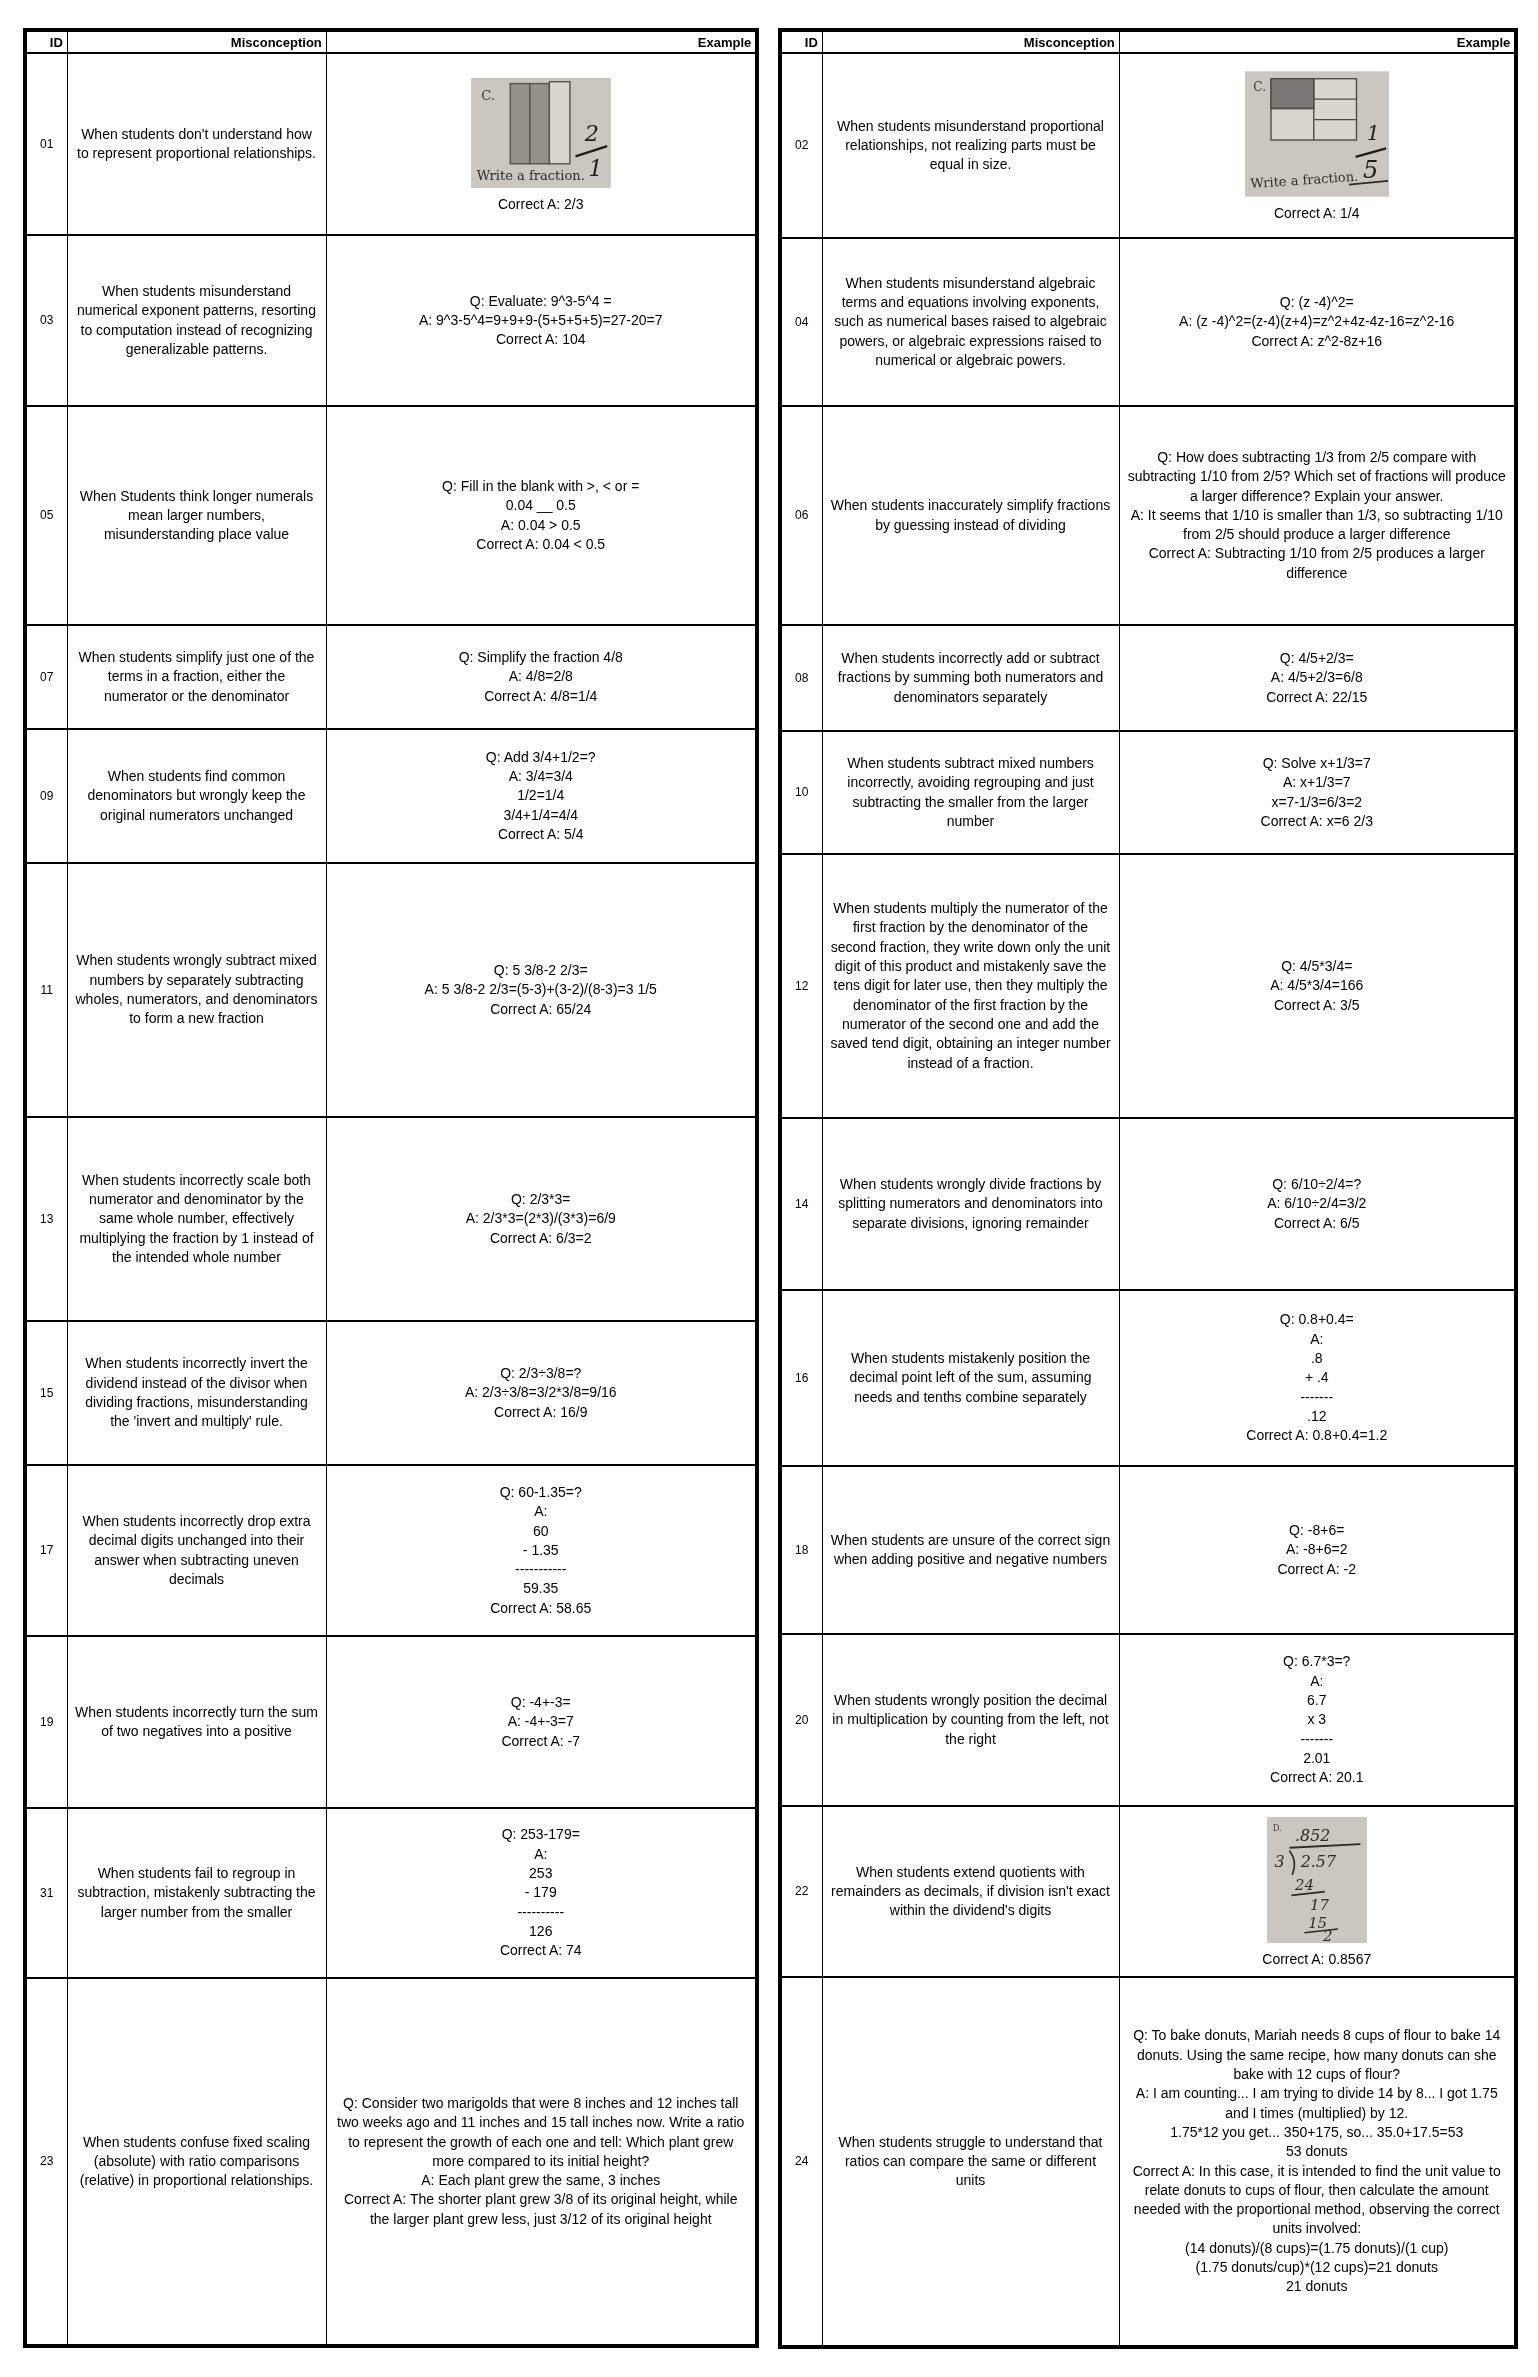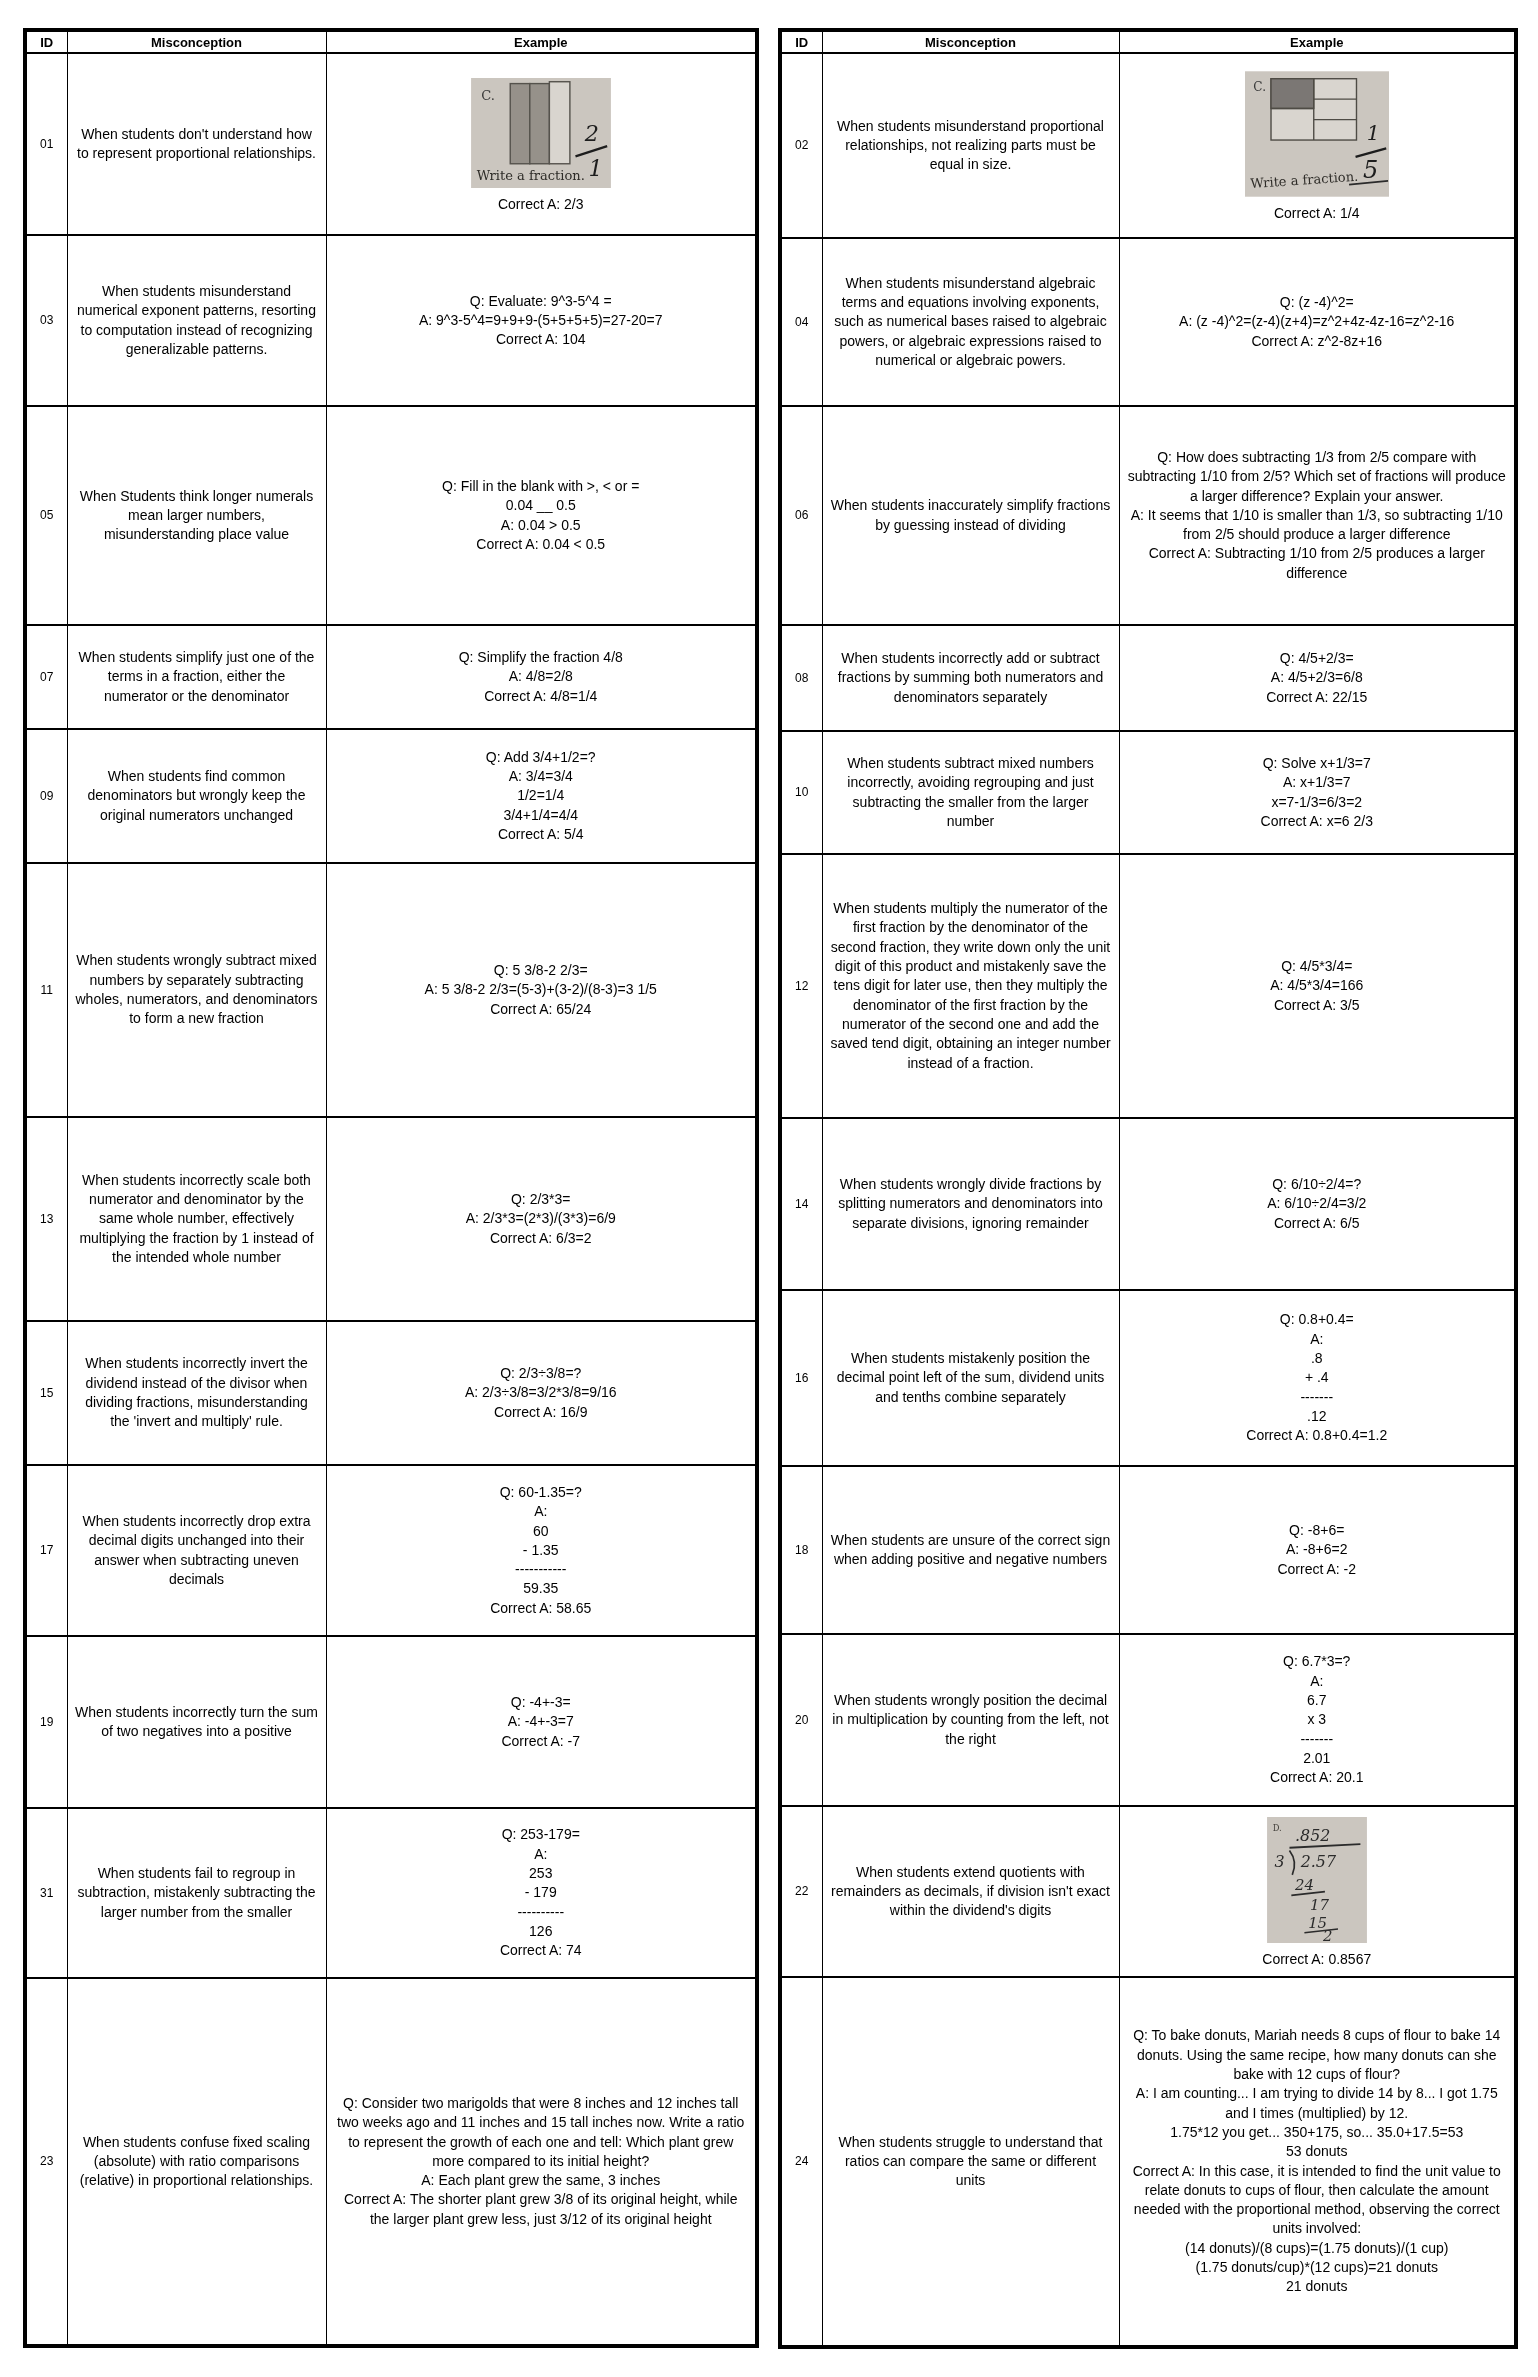--- a/index.html
+++ b/index.html
@@ -17,21 +17,21 @@
   #table-right { left:778px; width:736px; }
 
   .mtable th, .mtable td {
     border-left:1.9px solid #000; border-right:1.9px solid #000;
     border-top:2.8px solid #000;  border-bottom:2.8px solid #000;
     text-align:center; vertical-align:middle;
     padding:1.9px 7.5px;
     overflow:hidden;
   }
   .mtable thead tr { height:23px; }
-  .mtable th { font-size:13px; font-weight:bold; padding:1.9px 3.7px; }
+  .mtable th { font-size:13px; font-weight:bold; padding:1.9px 3.7px;text-align:right; }
 
   .mtable td { font-size:14px; line-height:1.38; }
   td.id-cell { font-size:12px; padding:1.9px 1.9px; }
   td.ex-cell .ex-text { white-space:pre-line; }
 
   
   #table-left tbody tr:nth-child(1){height:182px}
   #table-left tbody tr:nth-child(2){height:171px}
   #table-left tbody tr:nth-child(3){height:219px}
   #table-left tbody tr:nth-child(4){height:104px}
@@ -317,21 +317,21 @@
     <td class="misc-cell">When students wrongly divide fractions by splitting numerators and denominators into separate divisions, ignoring remainder</td>
     <td class="ex-cell">
 
       <div class="ex-text">Q: 6/10÷2/4=?
 A: 6/10÷2/4=3/2
 Correct A: 6/5</div>
     </td>
   </tr>
       <tr class="data-row">
     <td class="id-cell">16</td>
-    <td class="misc-cell">When students mistakenly position the decimal point left of the sum, dividend units and tenths combine separately</td>
+    <td class="misc-cell">When students mistakenly position the decimal point left of the sum, assuming needs and tenths combine separately</td>
     <td class="ex-cell">
 
       <div class="ex-text">Q: 0.8+0.4=
 A:
 .8
 + .4
 -------
 .12
 Correct A: 0.8+0.4=1.2</div>
     </td>

